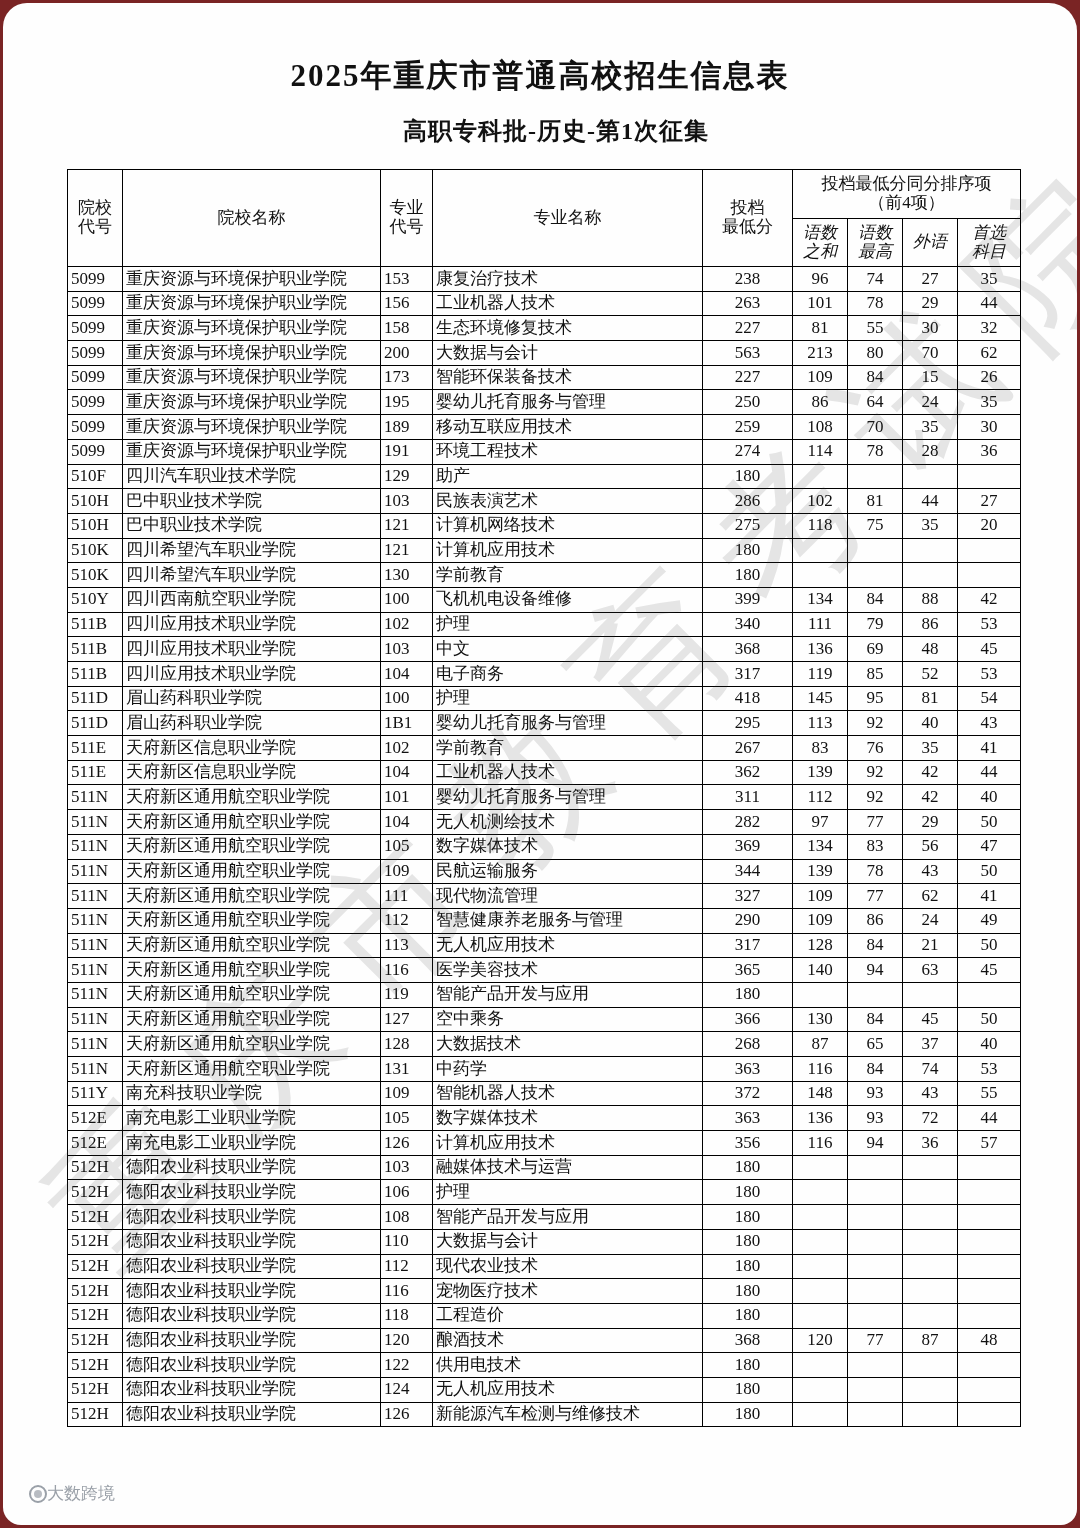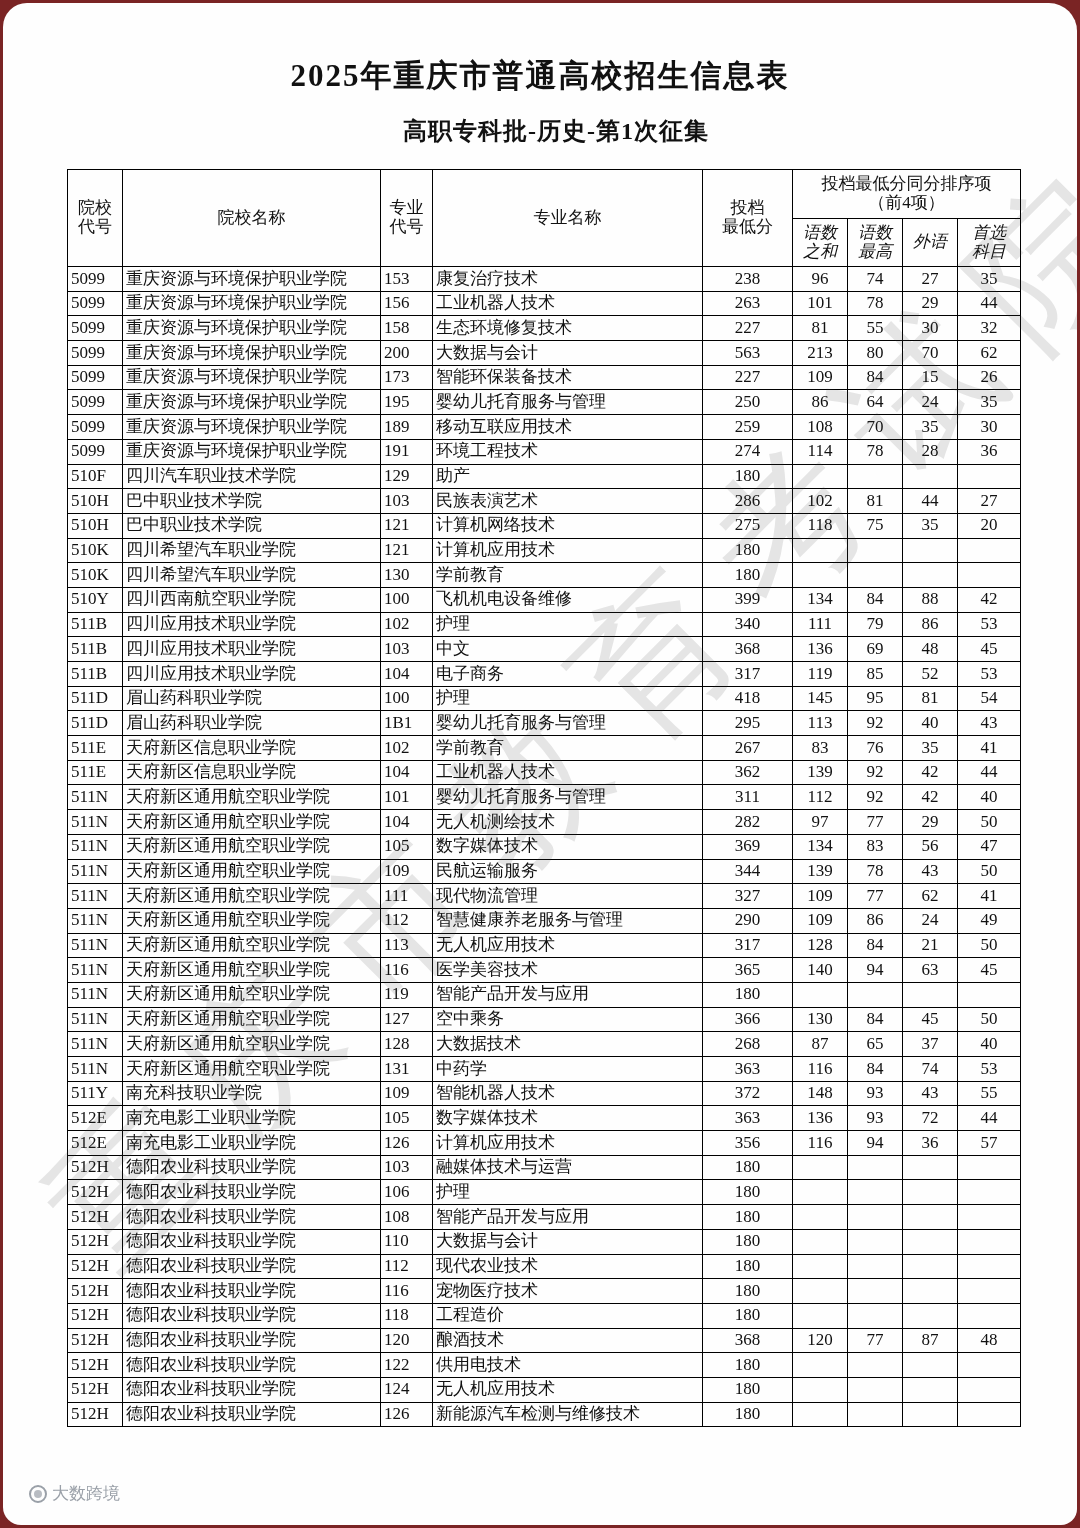--- a/index.html
+++ b/index.html
@@ -47,21 +47,21 @@
   tr.hrow2 th{height:47px;font-style:italic;}
   tbody td{height:23.7px;}
   td.c0, td.c1, td.c2, td.c3{text-align:left;}
   td.c4, td.c5, td.c6, td.c7, td.c8{text-align:center;}
   .footer{
     position:absolute;top:1433px;left:0;width:100%;text-align:center;
     font-size:18px;z-index:2;
   }
   .brand{
     position:absolute;left:26px;top:1479px;z-index:6;
-    display:flex;align-items:center;gap:5px;
+    display:flex;align-items:center;
     color:#9aa0a8;font-size:17px;
     font-family:Liberation Mono, monospace;
     justify-content:center;
   }
   .brand-icon{
     width:18px;height:18px;border:2px solid #9aa0a8;border-radius:50%;
     display:inline-block;position:relative;box-sizing:border-box;
   }
   .brand-icon::after{
     content:"";position:absolute;left:3px;top:3px;width:8px;height:8px;

